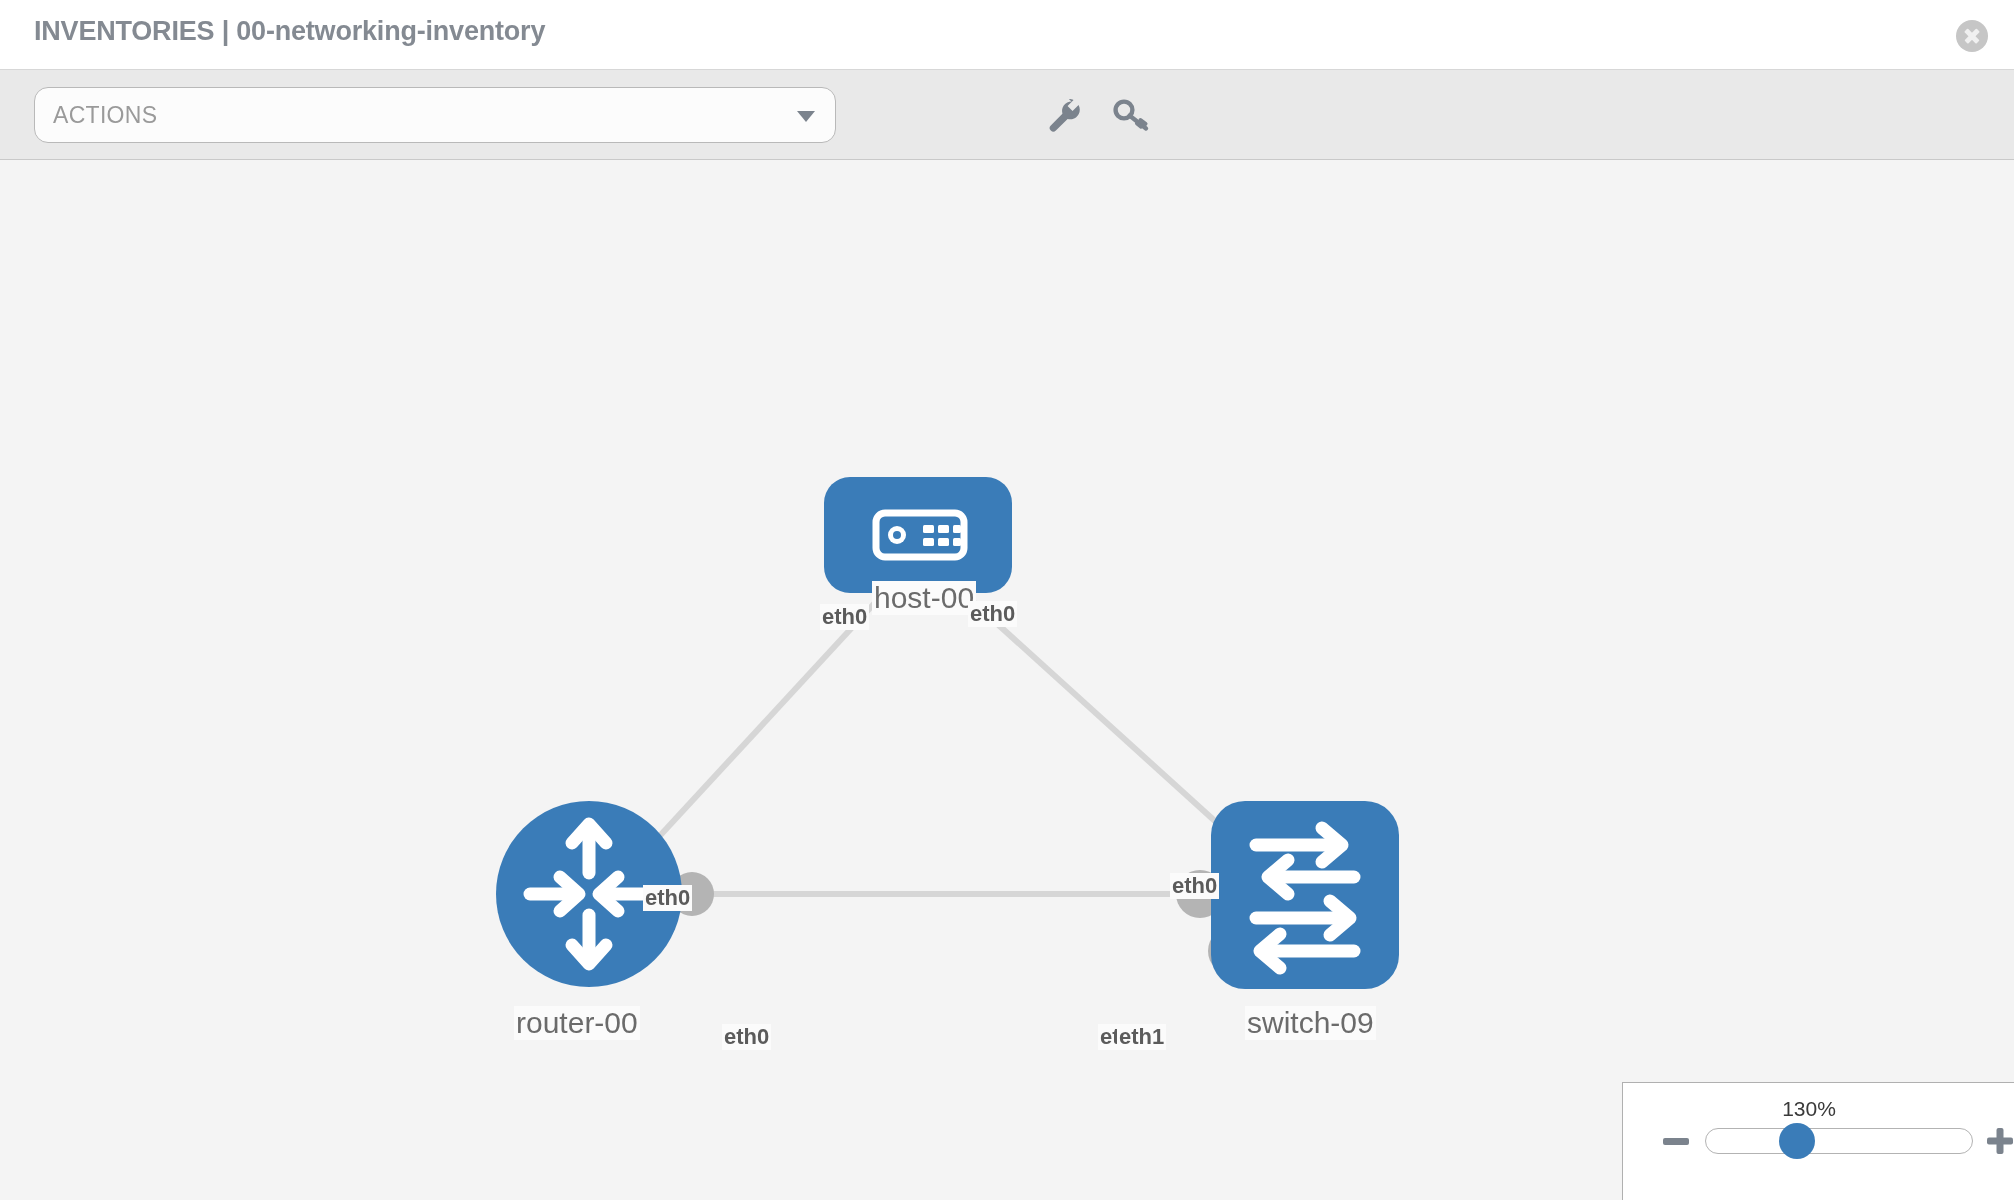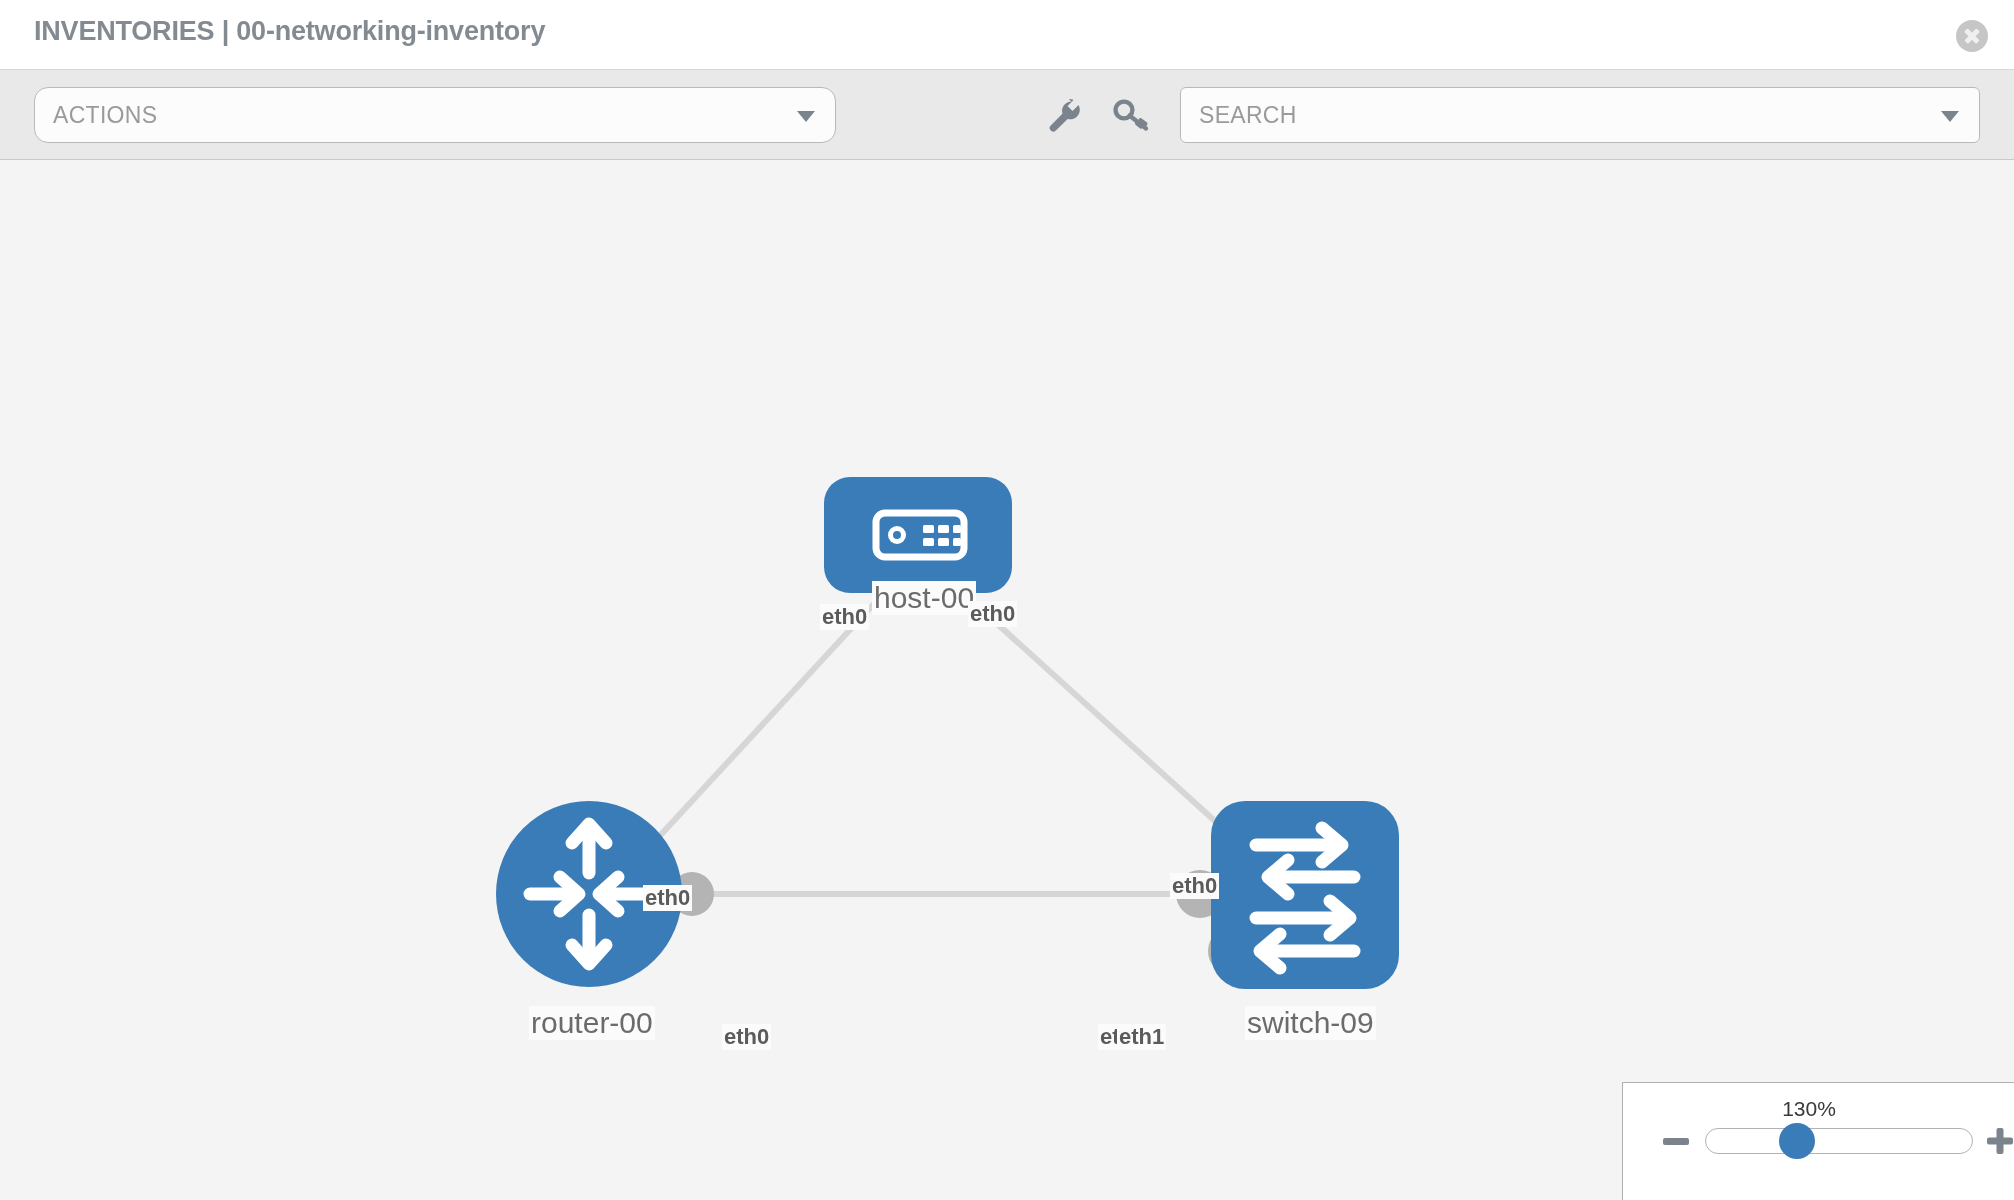--- a/index.html
+++ b/index.html
@@ -181,24 +181,20 @@
 
   <div class="tool-icon" id="key-icon">
     <svg width="46" height="46" viewBox="0 0 46 46">
       <circle cx="16" cy="18" r="8.4" fill="none" stroke="#7b838d" stroke-width="4.4"></circle>
       <path d="M21.5 23.5 L38 36.5" stroke="#7b838d" stroke-width="4.4" stroke-linecap="round"></path>
       <path d="M32.5 28 L37.5 31.8" stroke="#7b838d" stroke-width="4.0" stroke-linecap="round"></path>
       <path d="M29 31.5 L33 34.6" stroke="#7b838d" stroke-width="4.0" stroke-linecap="round"></path>
     </svg>
   </div>
 
-  <div id="search-box">
-    <span id="search-placeholder">SEARCH</span>
-    <span class="caret"></span>
-  </div>
 </div>
 
 <div id="canvas">
 
   <svg id="graph-svg" width="2014" height="1039">
 
     <g stroke="#d6d6d6" stroke-width="6" fill="none">
       <line x1="895" y1="420" x2="620" y2="718"></line>
       <line x1="950" y1="420" x2="1248" y2="690"></line>
       <line x1="660" y1="733" x2="1235" y2="733"></line>
@@ -261,21 +257,21 @@
         <path d="M1330 740 L1350 757 L1330 774"></path>
 
         <path d="M1354 790 H1262"></path>
         <path d="M1280 773 L1260 790 L1280 807"></path>
       </g>
     </g>
   </svg>
 
   <div class="node-label" style="left:872px; top:420px;">host-00</div>
 
-  <div class="node-label" style="left:529px; top:845px;">router-00</div>
+  <div class="node-label" style="left:514px; top:845px;">router-00</div>
 
   <div class="node-label" style="left:1245px; top:845px;">switch-09</div>
 
   <div class="iface-label" style="left:820px; top:443px;">eth0</div>
 
   <div class="iface-label" style="left:968px; top:440px;">eth0</div>
 
   <div class="iface-label" style="left:643px; top:724px;">eth0</div>
 
   <div class="iface-label" style="left:1170px; top:712px;">eth0</div>

